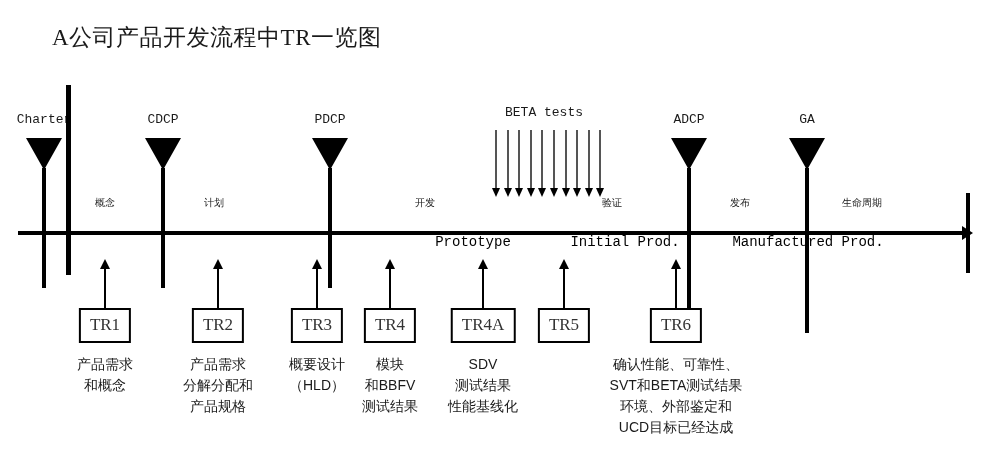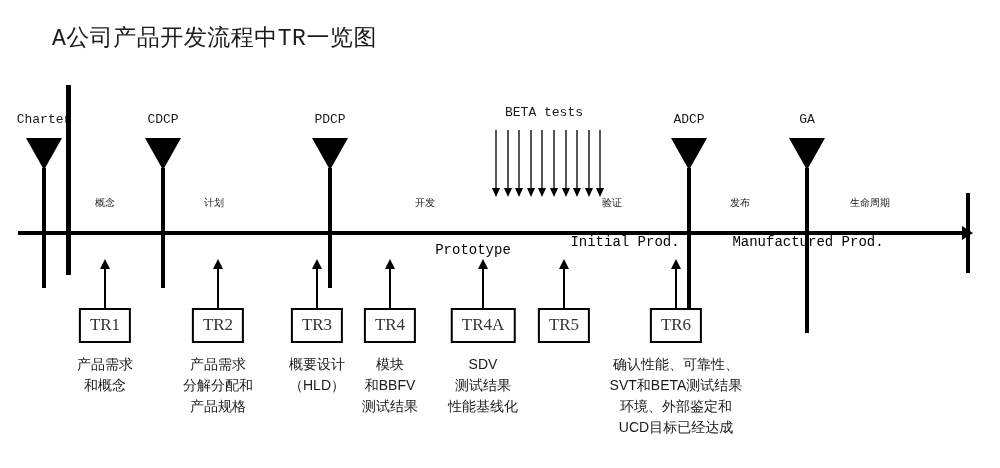--- a/index.html
+++ b/index.html
@@ -15,21 +15,21 @@
     position: relative;
     width: 1000px;
     height: 468px;
     background: #ffffff;
     overflow: hidden;
   }
   .title {
     position: absolute;
     left: 52px;
     top: 22px;
-    font-family: Liberation Mono, monospace;
+    font-family: Liberation Serif, serif;
     font-size: 23px;
     letter-spacing: 0.5px;
     white-space: nowrap;
     color: #1a1a1a;
   }
 
   
   .axis-line {
     position: absolute;
     left: 18px;
@@ -266,25 +266,25 @@
       </div>
   </div>
   <div id="beta-stem"></div>
 
   <div id="phases-host">
       <div class="phase-label" style="left: 105px;">概念</div>
       <div class="phase-label" style="left: 214px;">计划</div>
       <div class="phase-label" style="left: 425px;">开发</div>
       <div class="phase-label" style="left: 612px;">验证</div>
       <div class="phase-label" style="left: 740px;">发布</div>
-      <div class="phase-label" style="left: 862px; margin-left: 8px;">生命周期</div>
+      <div class="phase-label" style="left: 862px;">生命周期</div>
     </div>
 
   <div id="bands-host">
-      <div class="band-label" style="left: 473px; margin-top: 8px;">Prototype</div>
+      <div class="band-label" style="left: 473px;">Prototype</div>
       <div class="band-label" style="left: 625px; text-align: center;">Initial Prod.</div>
       <div class="band-label" style="left: 808px;">Manufactured Prod.</div>
     </div>
 
   <div id="trs-host">
       <div class="tr-item" style="left: 15px; width: 180px;">
         <div class="tr-arrow"></div>
         <div class="tr-box">TR1</div>
         <div class="tr-caption">
           <span class="cap-line">产品需求</span>

